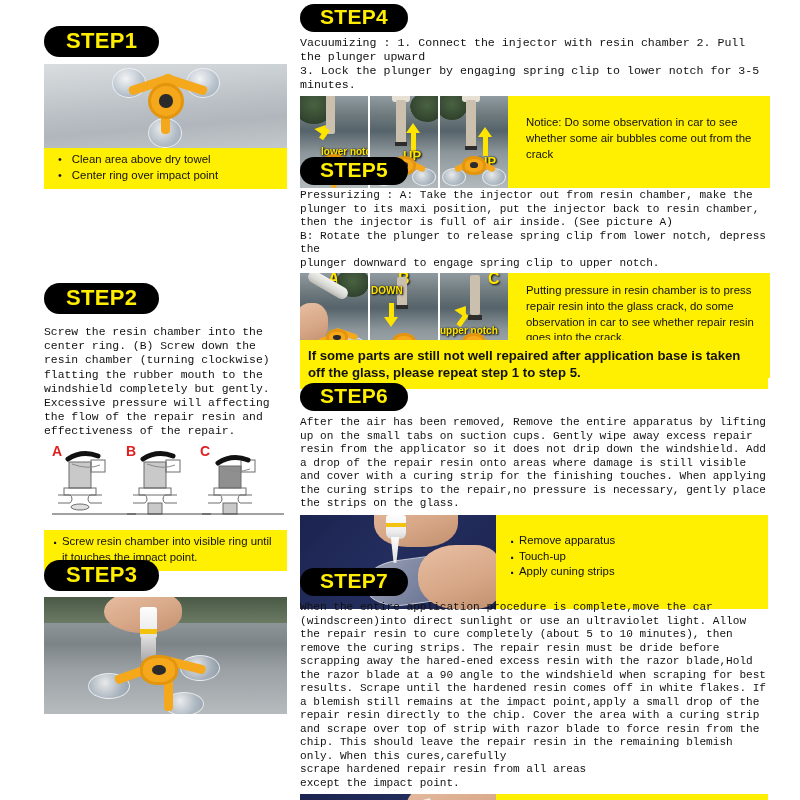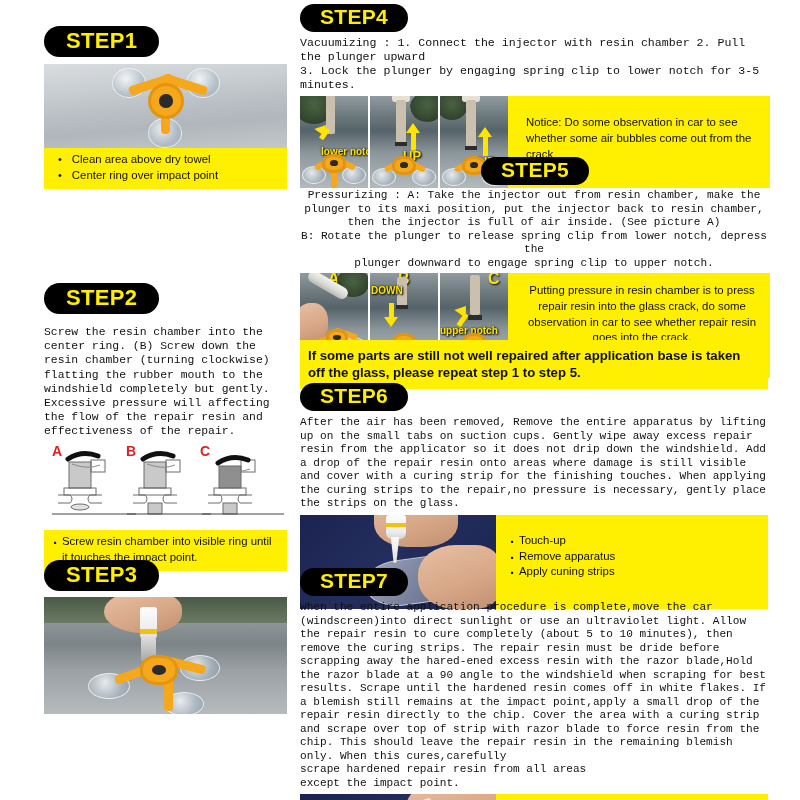--- a/index.html
+++ b/index.html
@@ -347,21 +347,21 @@
           <div class="cup" style="left:42px; top:72px; width:24px; height:18px;"></div>
           <div class="leg" style="left:14px; top:66px; width:24px; height:6px; transform:rotate(-24deg);"></div>
           <div class="leg" style="left:32px; top:66px; width:24px; height:6px; transform:rotate(24deg);"></div>
           <div class="hub" style="left:22px; top:60px; width:24px; height:19px; border-radius:45%;"></div>
         </div>
 
         <div class="yellow" style="flex:1; padding:18px 12px 0 18px; line-height:1.42;">Notice: Do some observation in car to see whether some air bubbles come out from the crack</div>
       </div>
     </div>
 
-    <div style="position:absolute; left:0; top:157px;text-align:center;">
+    <div style="position:absolute; left:0; top:157px;">
       <div class="step-pill sm">STEP5</div>
       <div class="body-text rt" style="width:468px; margin-top:4px; white-space:pre-line;">Pressurizing : A: Take the injector out from resin chamber, make the plunger to its maxi position, put the injector back to resin chamber, then the injector is full of air inside.  (See picture A)
 B: Rotate the plunger to release spring clip from lower notch, depress the
 plunger downward to engage spring clip to upper notch.</div>
 
       <div style="display:flex; margin-top:3px;">
         <div class="photo ph-sky" style="width:68px; height:92px; position:relative;">
           <div class="ph-letter" style="left:28px; top:-3px;">A</div>
           <div class="tree" style="left:36px; top:-4px; width:34px; height:28px;"></div>
           <div class="blade" style="left:6px; top:6px; width:44px; height:12px; transform:rotate(30deg); border-radius:6px;"></div>
@@ -419,22 +419,22 @@
           <div class="hand" style="left:74px; top:-26px; width:84px; height:58px; border-radius:40% 45% 40% 40%;"></div>
           <div class="bottle" style="left:86px; top:0px; width:20px; height:24px;"></div>
           <div style="position:absolute; left:86px; top:8px; width:20px; height:4px; background:#f2c20c;"></div>
           <div style="position:absolute; left:88px; top:22px; width:14px; height:26px;
                       background:linear-gradient(180deg,#fafafa,#e0e0e0); clip-path:polygon(20% 0,80% 0,60% 100%,40% 100%);"></div>
           <div class="strip" style="left:66px; top:44px; width:82px; height:46px; border-radius:40% 8% 8% 46%; transform:rotate(-8deg);"></div>
           <div class="hand" style="left:118px; top:30px; width:82px; height:64px; border-radius:46% 30% 30% 46%;"></div>
         </div>
         <div class="yellow" style="flex:1; padding:18px 10px 0 14px; line-height:1.38;">
           <ul class="dotlist">
+            <li>Remove apparatus</li>
             <li>Touch-up</li>
-            <li>Remove apparatus</li>
             <li>Apply cuning strips</li>
           </ul>
         </div>
       </div>
     </div>
 
     <div style="position:absolute; left:0; top:568px;">
       <div class="step-pill sm">STEP7</div>
       <div class="body-text rt" style="width:468px; margin-top:5px; white-space:pre-line;">When the entire application procedure is complete,move the car (windscreen)into direct sunlight or use an ultraviolet light. Allow the repair resin to cure completely (about 5 to 10 minutes), then remove the curing strips. The repair resin must be dride before scrapping away the hared-ened excess resin with the razor blade,Hold the razor blade at a 90 angle to the windshield when scraping for best results. Scrape until the hardened resin comes off in white flakes. If a blemish still remains at the impact point,apply a small drop of the repair resin directly to the chip. Cover the area with a curing strip and scrape over top of strip with razor blade to force resin from the chip. This should leave the repair resin in the remaining blemish only. When this cures,carefully
 scrape hardened repair resin from all areas

